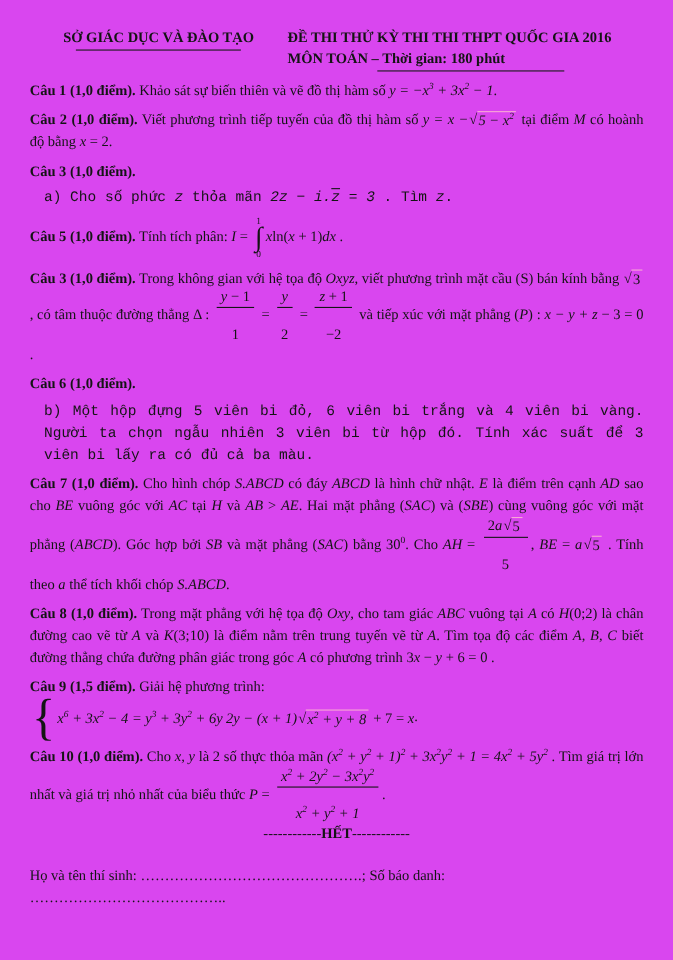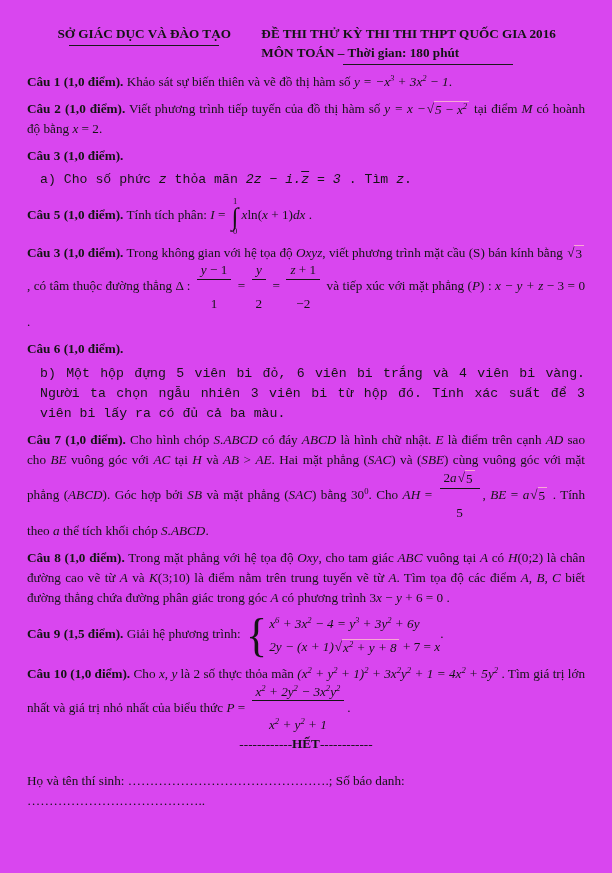--- a/index.html
+++ b/index.html
@@ -35,21 +35,21 @@
   .sqrt-sign{line-height:1.25;}
   .sqrt-body{border-top:1px solid #f9a8d4;padding:0 2px 0 1px;line-height:1.25;}
   
   .integral{display:inline-flex;flex-direction:column;align-items:center;
             vertical-align:middle;line-height:1;margin:0 3px;}
   .int-top,.int-bot{font-size:8.5px;line-height:1;}
   .int-glyph{font-size:25px;line-height:0.85;}
   
   .sys{display:inline-flex;align-items:center;vertical-align:middle;margin-left:2px;}
   .brace{font-size:44px;font-weight:normal;line-height:0.85;transform:scaleY(1.05);margin-right:2px;}
-  .eqs{display:inline-flex;flex-direction:column;gap:3px;}
+  .eqs{display:inline-flex;flex-direction:row;gap:3px;}
   .eq{white-space:nowrap;}
   
   .het{text-align:center;margin-top:0;}
   .foot{margin-top:18px;}
 </style>
 </head>
 <body>
 
 <div class="page">
 

